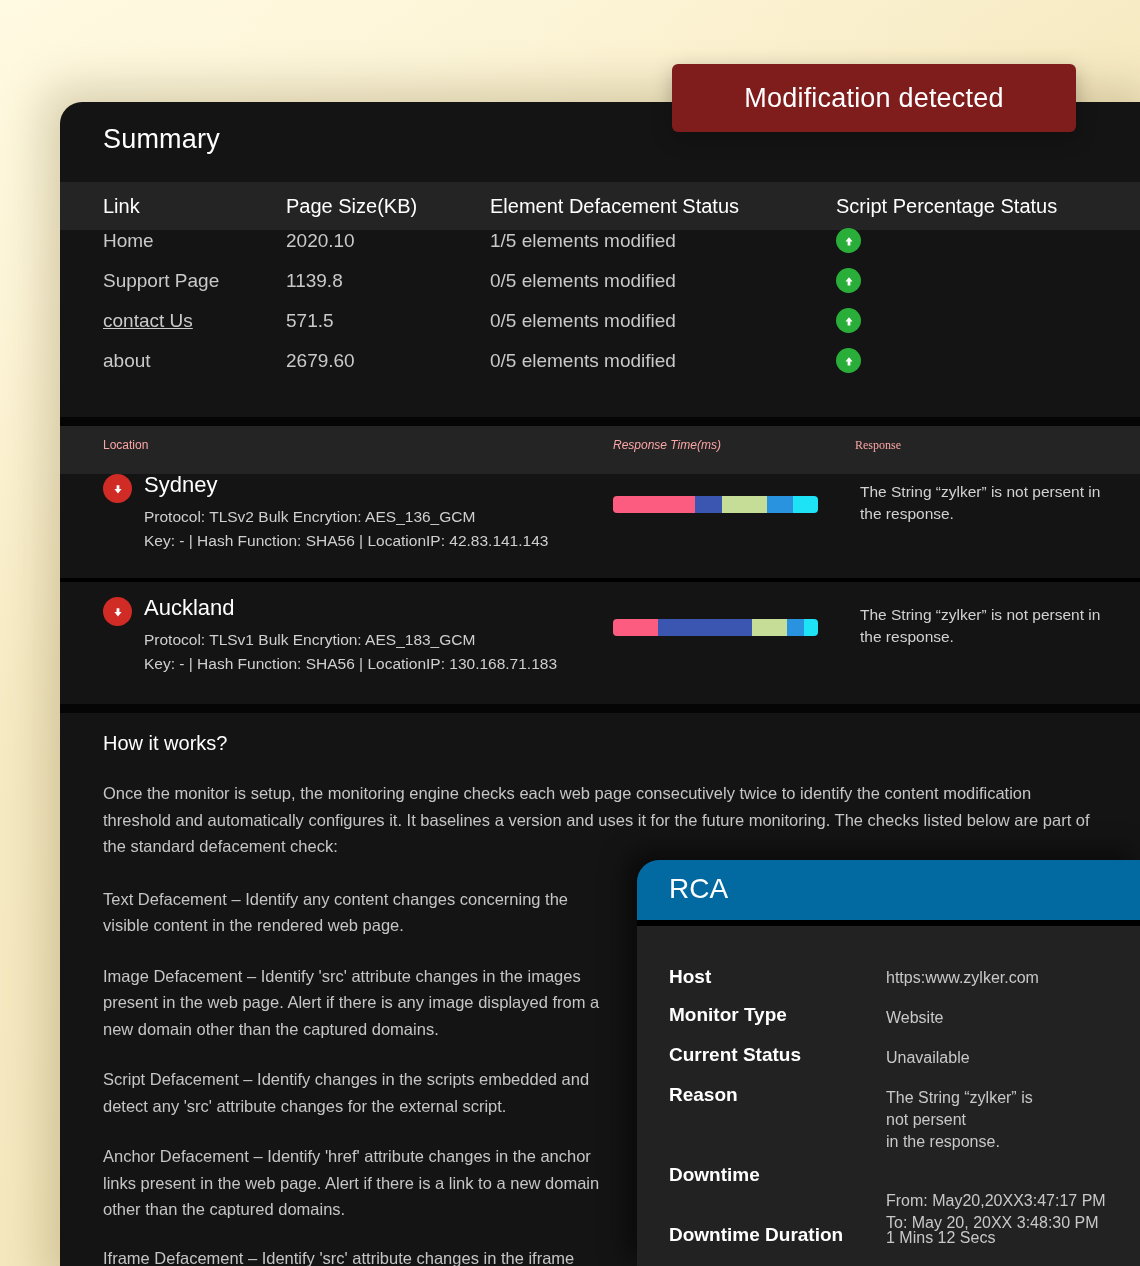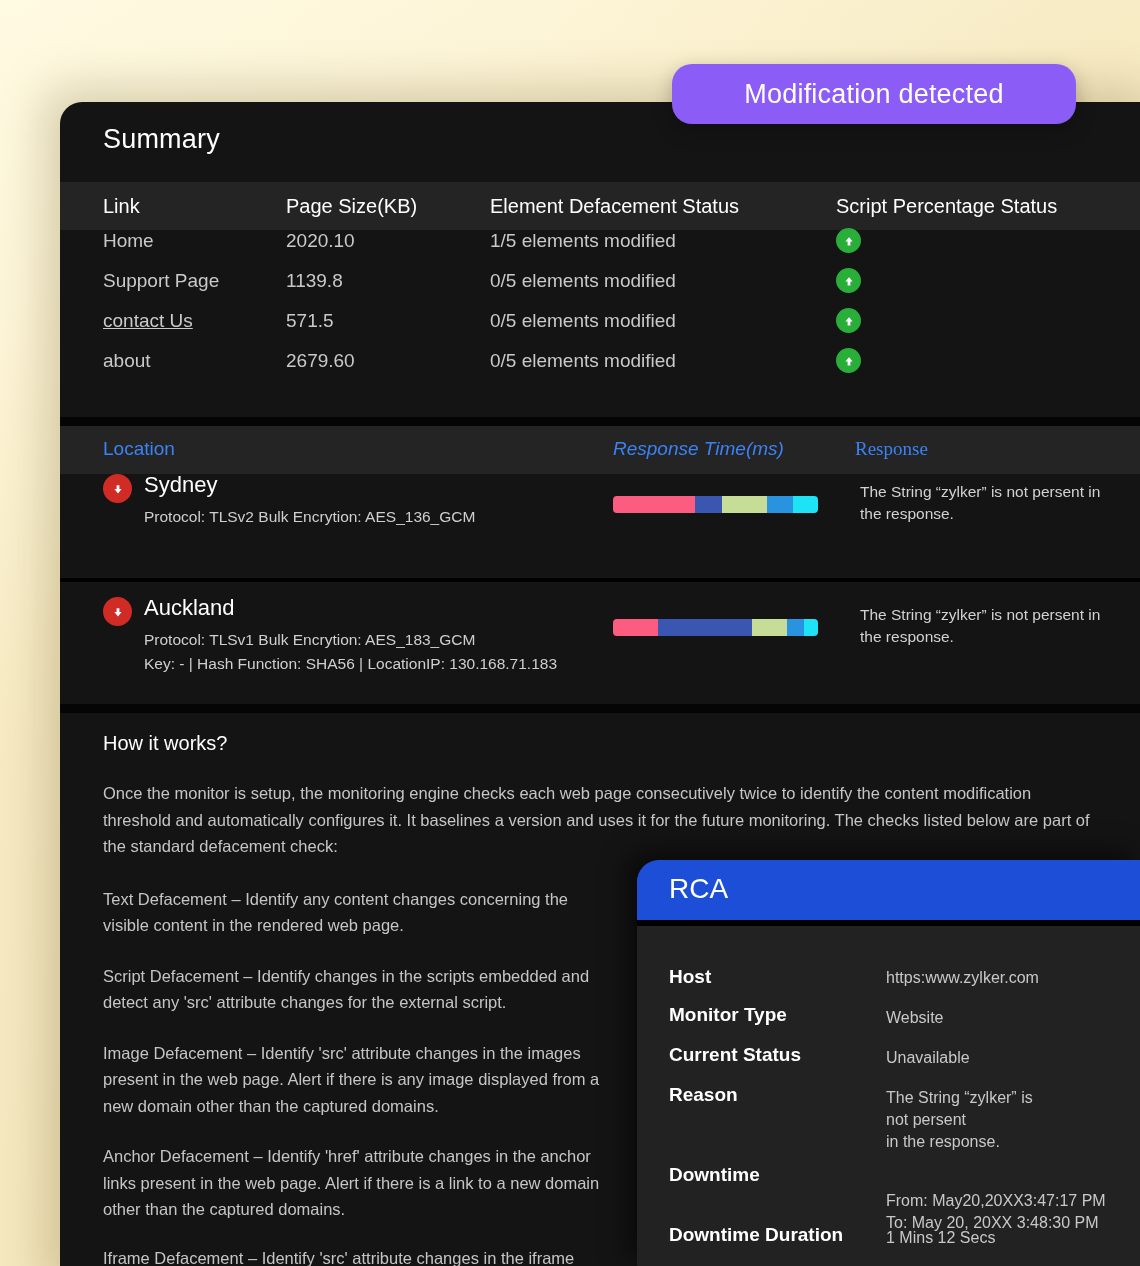--- a/index.html
+++ b/index.html
@@ -70,21 +70,21 @@
 
   
   .div-thick { position: absolute; left: 0; width: 100%; height: 9px; background: #050505; }
   .div-thin  { position: absolute; left: 0; width: 100%; height: 4px; background: #000000; }
 
   
   .loc-head {
     position: absolute; left: 0; top: 324px;
     width: 100%; height: 48px; background: #242424;
   }
-  .loc-head .th { position: absolute; top: 12px; font-size: 19px; color:#3b82f6; white-space: nowrap; }
+  .loc-head .th { position: absolute; top: 12px; font-size: 12px; color:#fca5a5; white-space: nowrap; }
   .lc1 { left: 43px; }
   .lc2 { left: 553px; font-style: italic; }
   .lc3 { left: 795px; font-family: Liberation Serif, serif; }
 
   .loc-row { position: absolute; left: 0; width: 100%; }
   .loc-icon {
     position: absolute; left: 43px; top: 0;
     width: 29px; height: 29px; border-radius: 50%;
     background: #d02b25;
     display: flex; align-items: center; justify-content: center;
@@ -131,21 +131,21 @@
     position: absolute;
     left: 637px; top: 860px;
     width: 503px; height: 406px;
     border-radius: 22px 0 0 0;
     background: #222222;
     overflow: hidden;
     box-shadow: -10px -8px 26px rgba(0,0,0,0.55);
   }
   .rca-head {
     position: absolute; left: 0; top: 0; width: 100%; height: 60px;
-    background: #1d4ed8;
+    background: #0369a1;
   }
   .rca-head .t {
     position: absolute; left: 32px; top: 13px;
     font-size: 28px; color: #ffffff; font-weight: 400;
   }
   .rca-divider { position: absolute; left: 0; top: 60px; width: 100%; height: 6px; background: #000; }
   .rca-body { position: absolute; left: 0; top: 66px; width: 100%; }
   .rca-row { position: relative; }
   .rca-label {
     position: absolute; left: 32px;
@@ -227,20 +227,21 @@
 
   <div id="location-rows">
       <div class="loc-row" style="top: 372px; height: 110px;">
         <div class="loc-icon" style="background:#d02b25;">
           <svg width="12" height="14" viewBox="0 0 12 14">
             <path d="M6 11.4 L2.4 7.0 H4.6 V3.2 H7.4 V7.0 H9.6 Z" fill="#ffffff"></path>
           </svg>
         </div>
         <div class="loc-name">Sydney</div>
         <div class="loc-meta m1">Protocol: TLSv2 Bulk Encrytion: AES_136_GCM</div>
+        <div class="loc-meta m2">Key: - | Hash Function: SHA56  | LocationIP: 42.83.141.143</div>
         <div class="bar" style="left:553px;top:22px;">
           <span style="width:40%;background:#fb5c7f;"></span>
           <span style="width:13%;background:#3a56b0;"></span>
           <span style="width:22%;background:#c5dd96;"></span>
           <span style="width:13%;background:#2a93e0;"></span>
           <span style="width:12%;background:#1ee2f5;"></span>
         </div>
         <div class="resp-text" style="left:800px;top:7px;">The String “zylker” is not persent in the response.</div>
       </div>
       <div class="div-thin" style="top: 476px;"></div>
@@ -263,28 +264,28 @@
         <div class="resp-text" style="left:800px;top:7px;">The String “zylker” is not persent in the response.</div>
       </div>
     </div>
 
   <div class="div-thick" style="top:602px;"></div>
 
   <div class="hiw-title">How it works?</div>
   <div class="hiw-body" id="hiw-body">
       <p class="hiw-p" style="margin-bottom: 26px;">Once the monitor is setup, the monitoring engine checks each web page consecutively twice to identify the content modification threshold and automatically configures it. It baselines a version and uses it for the future monitoring. The checks listed below are part of the standard defacement check:</p>
       <p class="hiw-p narrow" style="margin-bottom: 24px;">Text Defacement – Identify any content changes concerning the visible content in the rendered web page.</p>
+      <p class="hiw-p narrow" style="margin-bottom: 24px;">Image Defacement – Identify 'src' attribute changes in the images present in the web page. Alert if there is any image displayed from a new domain other than the captured domains.</p>
       <p class="hiw-p narrow" style="margin-bottom: 24px;">Script Defacement – Identify changes in the scripts embedded and detect any 'src' attribute changes for the external script.</p>
-      <p class="hiw-p narrow" style="margin-bottom: 24px;">Image Defacement – Identify 'src' attribute changes in the images present in the web page. Alert if there is any image displayed from a new domain other than the captured domains.</p>
       <p class="hiw-p narrow" style="margin-bottom: 22px;">Anchor Defacement – Identify 'href' attribute changes in the anchor links present in the web page. Alert if there is a link to a new domain other than the captured domains.</p>
       <p class="hiw-p narrow" style="margin-bottom: 24px;">Iframe Defacement – Identify 'src' attribute changes in the iframe elements and notify if there is a change in the domain name in the configured URL.</p>
     </div>
 </div>
 
-<div style="position:absolute;left:672px;top:64px;width:404px;height:60px;background:#8b5cf6;border-radius:20px;display:flex;align-items:center;justify-content:center;box-shadow:0 6px 20px rgba(0,0,0,.25);">
+<div style="position:absolute;left:672px;top:64px;width:404px;height:68px;background:#7f1d1d;border-radius:6px;display:flex;align-items:center;justify-content:center;box-shadow:0 6px 20px rgba(0,0,0,.25);">
   <span style="font-size:27px;color:#fff;font-weight:500;letter-spacing:.2px;">Modification detected</span>
 </div>
 
 <div class="rca">
   <div class="rca-head">
     <div class="t">RCA</div>
   </div>
   <div class="rca-divider"></div>
   <div class="rca-body" id="rca-body">
       <div class="rca-row">

